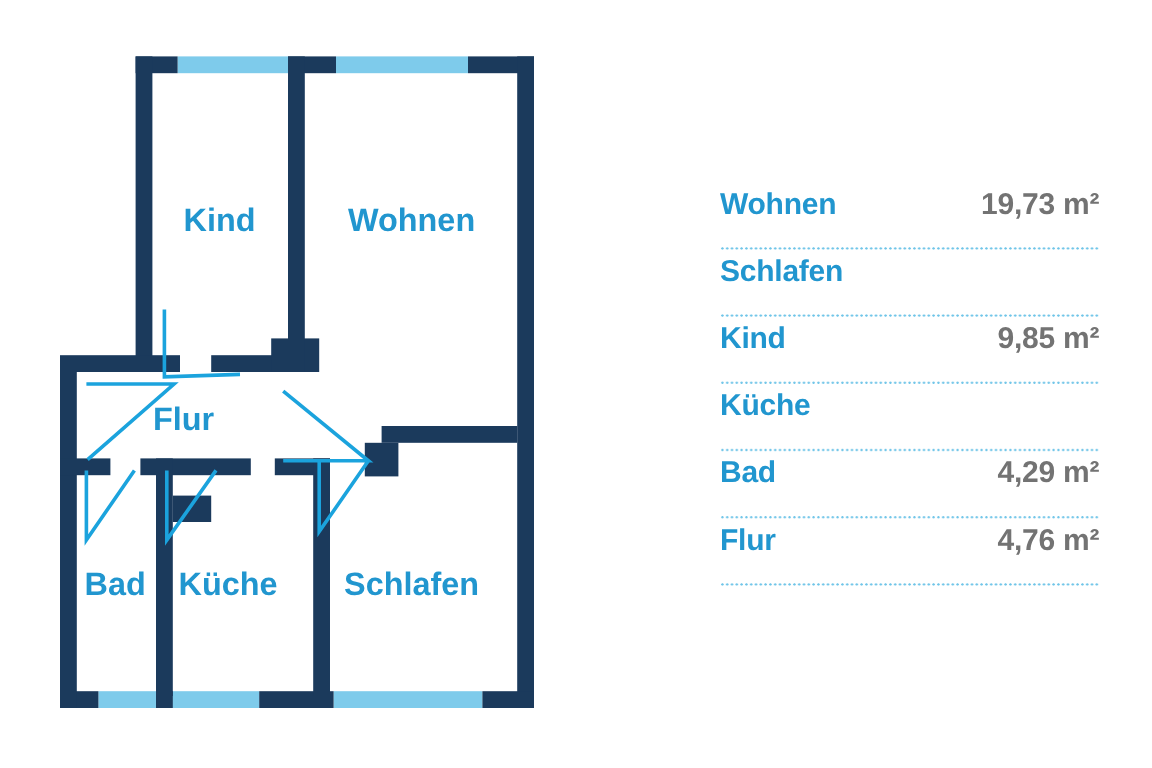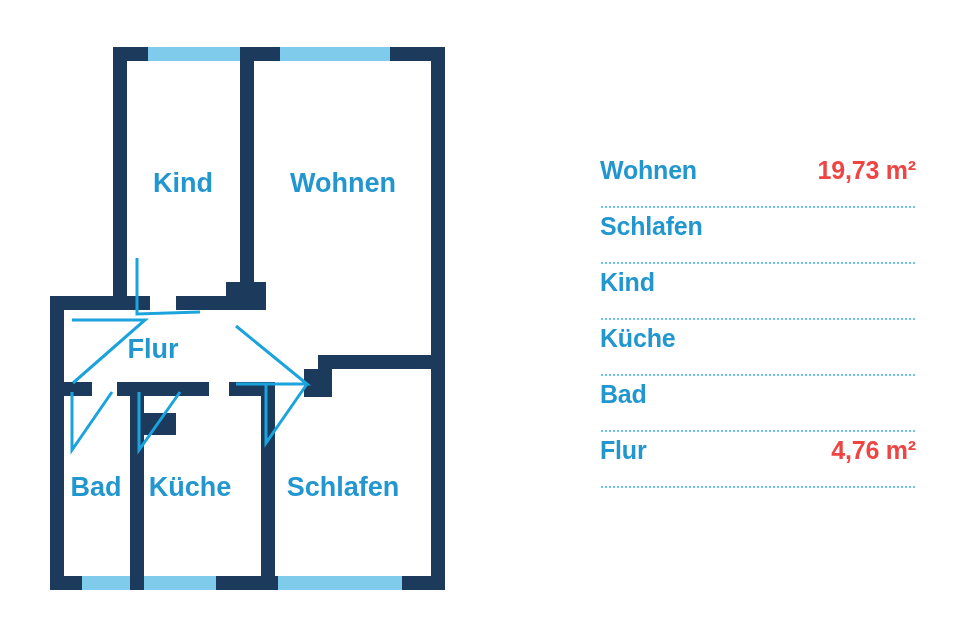--- a/index.html
+++ b/index.html
@@ -64,21 +64,21 @@
     font-weight: bold;
     font-size: 25px;
     color: #2196cf;
     white-space: nowrap;
     letter-spacing: -0.2px;
   }
   .area-value {
     font-family: "Liberation Sans", sans-serif;
     font-weight: bold;
     font-size: 25px;
-    color: #ef4444;
+    color: #737373;
     white-space: nowrap;
     letter-spacing: -0.2px;
   }
   .area-sep {
     position: absolute;
     left: 0;
     right: 0;
     bottom: 0;
     height: 2px;
     background-image: radial-gradient(circle, #6ec4e8 0.9px, rgba(255,255,255,0) 1.1px);
@@ -168,32 +168,34 @@
   </div>
   <div class="area-row">
     <div class="area-row-inner">
       <span class="area-name">Schlafen</span>
     </div>
     <div class="area-sep"></div>
   </div>
   <div class="area-row">
     <div class="area-row-inner">
       <span class="area-name">Kind</span>
+      <span class="area-value">9,85 m²</span>
     </div>
     <div class="area-sep"></div>
   </div>
   <div class="area-row">
     <div class="area-row-inner">
       <span class="area-name">Küche</span>
     </div>
     <div class="area-sep"></div>
   </div>
   <div class="area-row">
     <div class="area-row-inner">
       <span class="area-name">Bad</span>
+      <span class="area-value">4,29 m²</span>
     </div>
     <div class="area-sep"></div>
   </div>
   <div class="area-row">
     <div class="area-row-inner">
       <span class="area-name">Flur</span>
       <span class="area-value">4,76 m²</span>
     </div>
     <div class="area-sep"></div>
   </div>

